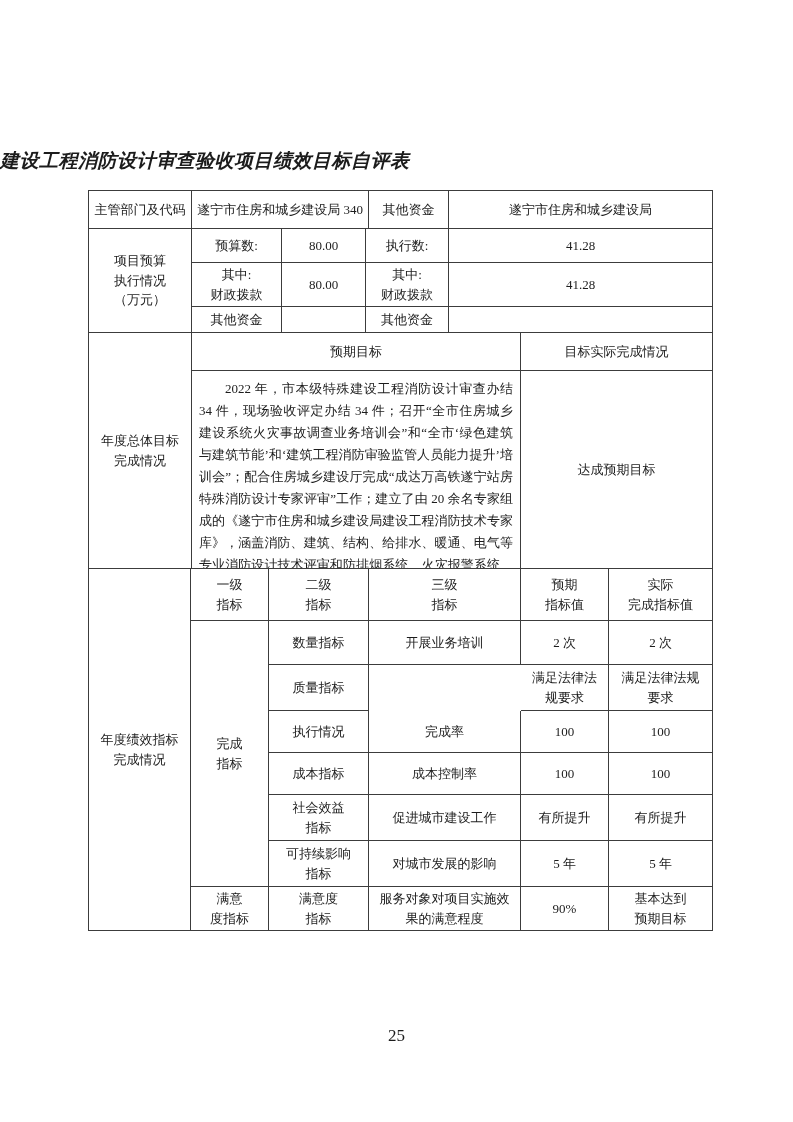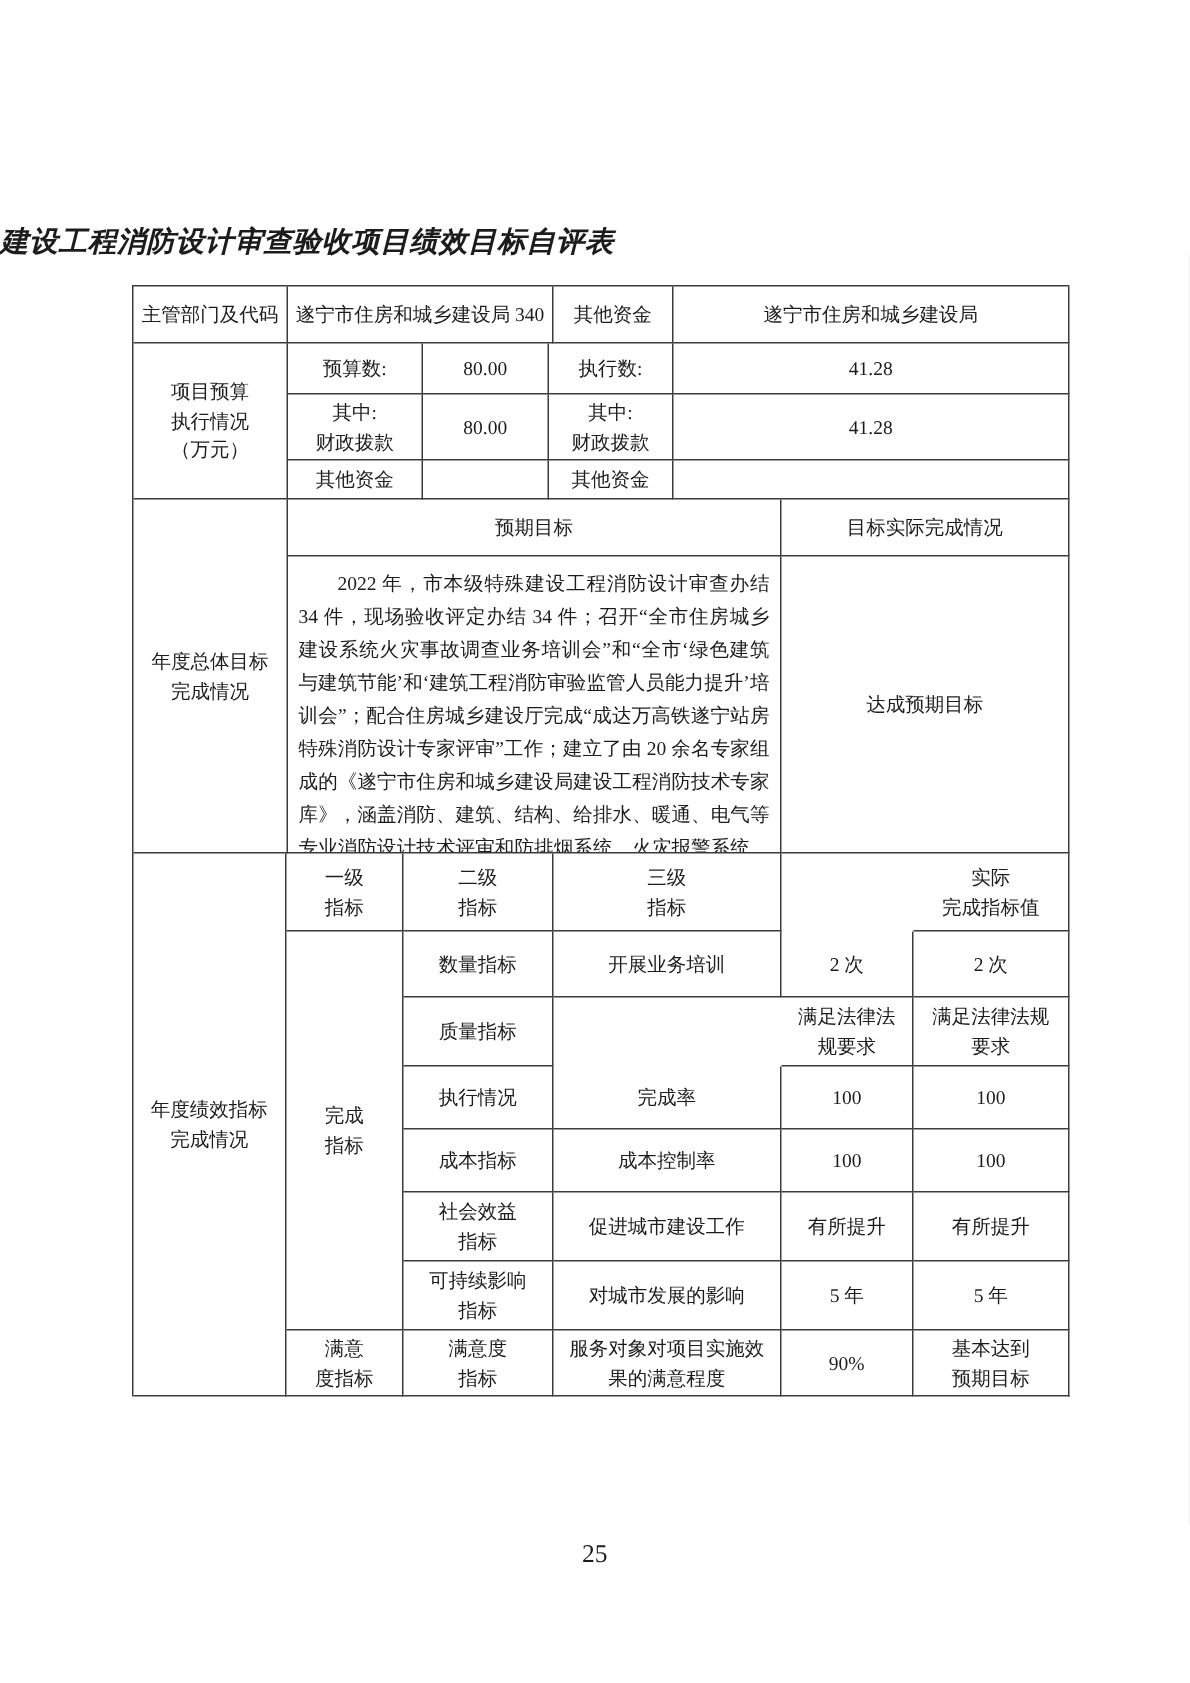--- a/index.html
+++ b/index.html
@@ -109,20 +109,22 @@
     <div class="tsec" style="grid-template-columns:102px 78px 100px 152px 88px 1fr; grid-template-rows:52px 44px 46px 42px 42px 46px 46px 44px;">
       <div class="cell" style="grid-column:1; grid-row:1/9;">年度绩效指标
 完成情况</div>
 
       <div class="cell" style="grid-column:2; grid-row:1;">一级
 指标</div>
       <div class="cell" style="grid-column:3; grid-row:1;">二级
 指标</div>
       <div class="cell" style="grid-column:4; grid-row:1;">三级
 指标</div>
+      <div class="cell" style="grid-column:5; grid-row:1;">预期
+指标值</div>
       <div class="cell" style="grid-column:6; grid-row:1;">实际
 完成指标值</div>
 
       <div class="cell" style="grid-column:2; grid-row:2/8;">完成
 指标</div>
       <div class="cell" style="grid-column:2; grid-row:8;">满意
 度指标</div>
 
       <div class="cell" style="grid-column:3; grid-row:2;">数量指标</div>
       <div class="cell" style="grid-column:4; grid-row:2;">开展业务培训</div>

